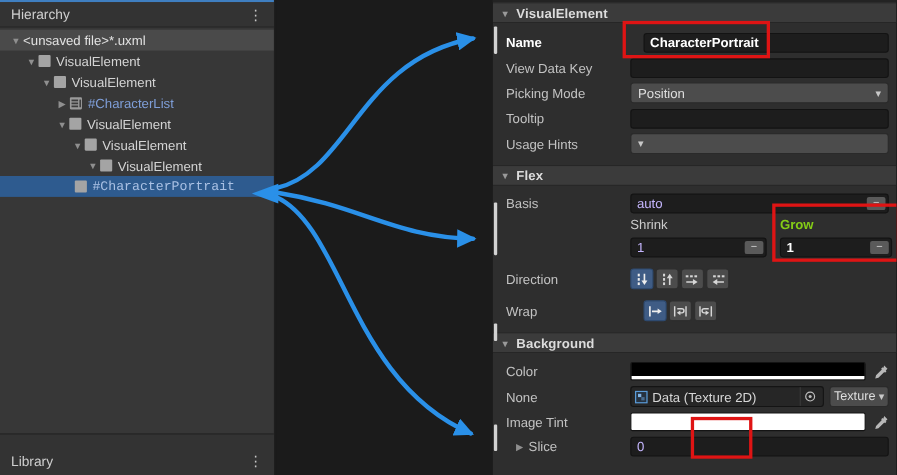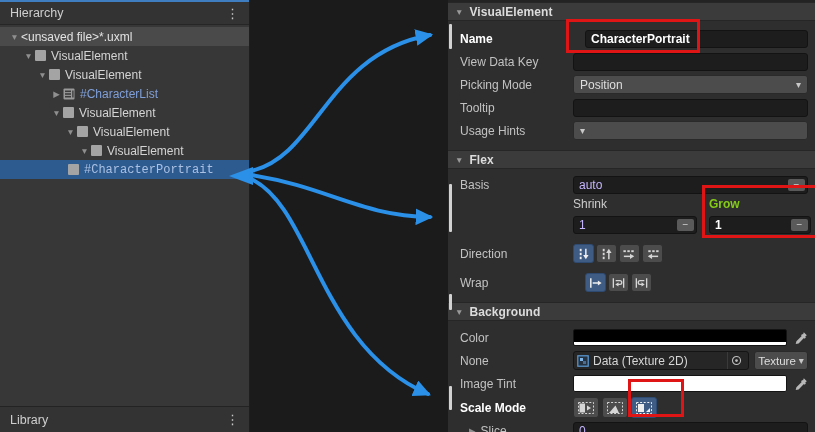--- a/index.html
+++ b/index.html
@@ -21,21 +21,21 @@
   .trow .sq{width:11px;height:11px;flex:none;background:#a4a4a4;border-radius:1px;margin-right:5px;}
   .trow .lbl{overflow:hidden;text-overflow:ellipsis;}
   .trow.root{background:#4a4a4a;color:#e2e2e2;}
   .trow.sel{background:#2e5b8f;}
   .named{color:#7f9fd9;}
   .sel .named{color:#aac1e4;}
   .lvl0{padding-left:8px;}  .lvl1{padding-left:22px;} .lvl2{padding-left:36px;}
   .lvl3{padding-left:50px;} .lvl4{padding-left:64px;} .lvl5{padding-left:78px;} .lvl6{padding-left:68px;font-family:Liberation Mono, monospace;}
   .listicon{width:12px;height:12px;flex:none;margin-right:5px;}
   .hpanel-footer{height:25px;flex:none;background:#333333;border-top:1px solid #232323;
-                 display:flex;align-items:center;padding:0 8px 0 10px;}
+                 display:flex;align-items:center;padding:12px 8px 0 10px;}
   .hpanel-footer .title{font-size:12.5px;color:#cfcfcf;flex:1;}
 
   
   .canvas{position:absolute;left:251px;top:0;width:197px;height:432px;background:#1b1b1b;}
 
   
   .inspector{position:absolute;left:448px;top:0;width:367px;height:432px;background:#2e2e2e;
              border-top:2px solid #232323;box-sizing:border-box;overflow:hidden;}
   .sec-header{height:17px;background:#3b3b3b;border-top:1px solid #262626;border-bottom:1px solid #262626;
               display:flex;align-items:center;padding-left:7px;gap:6px;}
@@ -357,45 +357,20 @@
     </div>
 
     <div class="irow">
       <span class="ilabel">Image Tint</span>
       <div class="swatch white"></div>
       <svg class="dropper" viewBox="0 0 14 14">
         <path d="M9.8 1.2l3 3-1.6 1.6.7.7-1.3 1.3-.7-.7-5.3 5.3-2.9.7.7-2.9 5.3-5.3-.7-.7 1.3-1.3.7.7z" fill="#b8b8b8"></path>
       </svg>
     </div>
 
-    <div class="irow" style="height:25px;">
-      <span class="ilabel bold">Scale Mode</span>
-      <div class="toggles" style="gap:3px;">
-        <div class="tbtn big">
-          <svg width="18" height="14" viewBox="0 0 18 14">
-            <rect x="1.5" y="1.5" width="15" height="11" fill="none" stroke="#d6d6d6" stroke-width="1" stroke-dasharray="2 1.6"></rect>
-            <rect x="2.5" y="2.5" width="5.5" height="9" fill="#d6d6d6"></rect>
-            <path d="M10 7l4-2.6v5.2z" fill="#d6d6d6" transform="rotate(180 12 7)"></path>
-          </svg>
-        </div>
-        <div class="tbtn big">
-          <svg width="18" height="14" viewBox="0 0 18 14">
-            <rect x="1.5" y="1.5" width="15" height="11" fill="none" stroke="#d6d6d6" stroke-width="1" stroke-dasharray="2 1.6"></rect>
-            <path d="M3 12L9.5 4.5 13 12z" fill="#d6d6d6"></path>
-          </svg>
-        </div>
-        <div class="tbtn big on">
-          <svg width="18" height="14" viewBox="0 0 18 14">
-            <rect x="1.5" y="1.5" width="15" height="11" fill="none" stroke="#eeeeee" stroke-width="1" stroke-dasharray="2 1.6"></rect>
-            <rect x="3" y="3" width="6" height="8" fill="#eeeeee"></rect>
-            <path d="M11 11l4-4v4z" fill="#eeeeee"></path>
-          </svg>
-        </div>
-      </div>
-    </div>
 
     <div class="irow" style="height:22px;">
       <span class="slice-label">
         <span class="tri">▶</span>
         <span class="txt">Slice</span>
       </span>
       <div class="ifield">
         <span class="ival">0</span>
       </div>
     </div>

